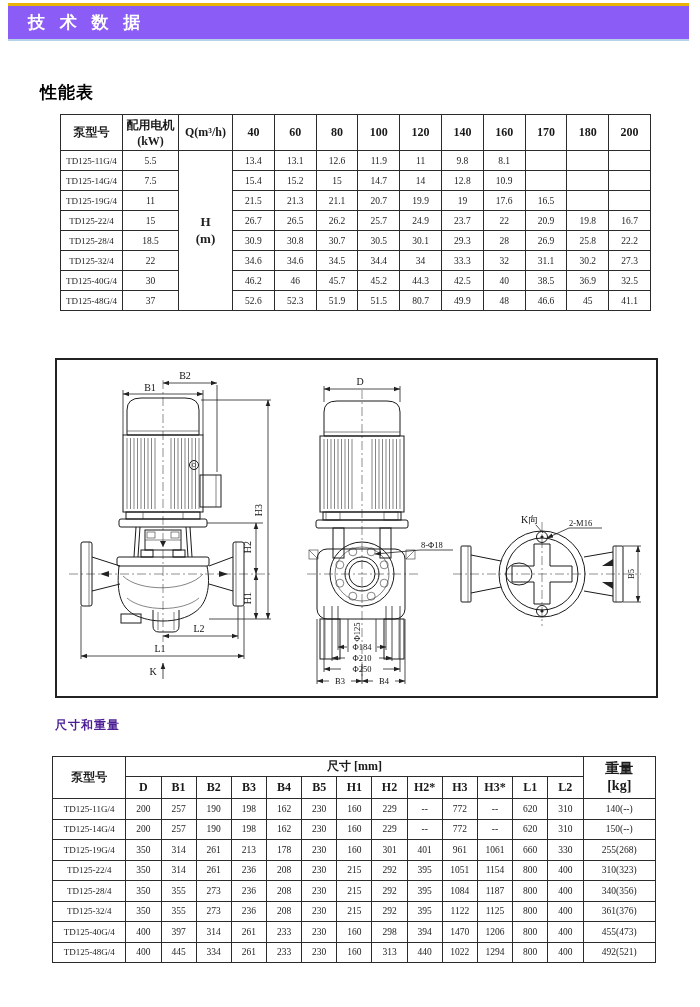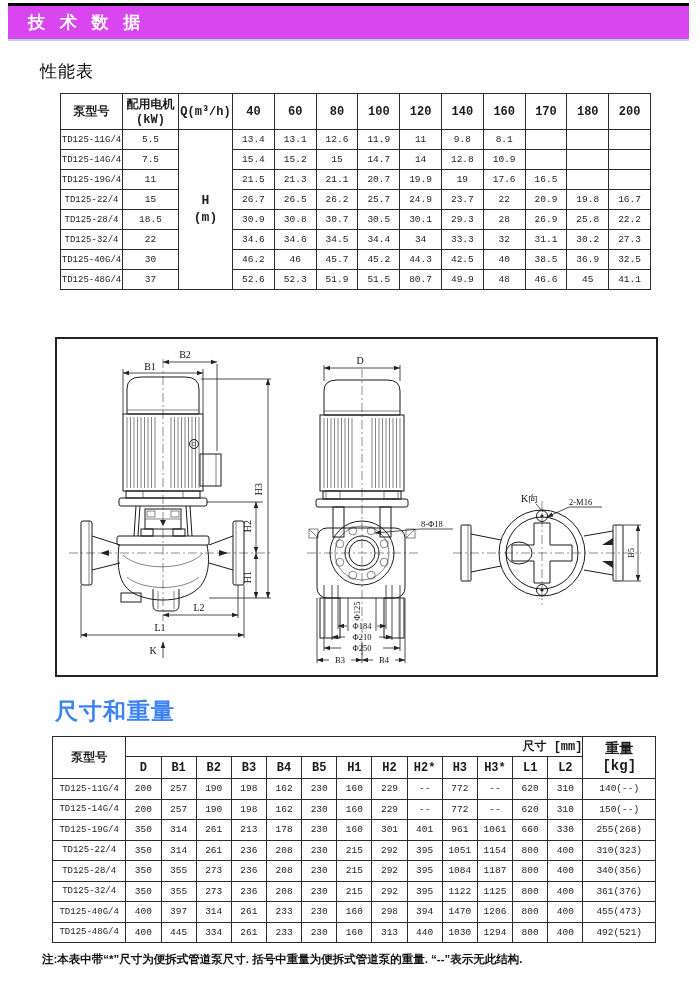--- a/index.html
+++ b/index.html
@@ -2,41 +2,41 @@
 <html><head>
 <meta charset="utf-8">
 <style>
   html,body{margin:0;padding:0;}
   body{
     width:700px;height:1007px;background:#ffffff;position:relative;overflow:hidden;
     font-family:"Liberation Sans","DejaVu Sans",sans-serif;color:#111;
   }
   
   .topbar{
-    margin:3px 11px 0 8px;height:33px;background:#d946ef;
-    border-top:3px solid #000000;border-bottom:2px solid #b5d2e8;
+    margin:3px 11px 0 8px;height:33px;background:#8b5cf6;
+    border-top:3px solid #eab308;border-bottom:2px solid #b5d2e8;
     display:flex;align-items:center;
   }
   .topbar .t{color:#fff;font-weight:bold;font-size:17px;letter-spacing:5px;padding-left:20px;}
   
-  .sec-h{margin:19px 0 10px 40px;font-size:17px;font-weight:normal;color:#000;letter-spacing:1px;}
-  .sec-h2{margin:19px 0 9px 55px;font-size:23px;font-weight:bold;color:#3b82f6;letter-spacing:1px;}
+  .sec-h{margin:40px 0 10px 40px;font-size:17px;font-weight:bold;color:#000;letter-spacing:1px;}
+  .sec-h2{margin:19px 0 22px 55px;font-size:12px;font-weight:bold;color:#4c1d95;letter-spacing:1px;}
   
-  table{border-collapse:collapse;table-layout:fixed;font-family:Liberation Mono, monospace;padding-left:31px;}
+  table{border-collapse:collapse;table-layout:fixed;font-family:Liberation Serif, serif;padding-left:31px;}
   th,td{border:1px solid #2b2b2b;text-align:center;padding:0;overflow:hidden;white-space:nowrap;}
   .perf{margin-left:60px;width:590px;}
   .perf th{font-size:12px;font-weight:bold;height:35px;color:#1a1a1a;}
   .perf th.ch{font-weight:600;}
   .perf td{font-size:9.5px;height:19px;color:#222;}
   .perf td.model{font-size:9px;}
   .perf td.hcell{font-size:13px;font-weight:bold;line-height:1.25;}
   .dims{margin-left:52px;width:604px;}
   .dims th{font-size:12px;color:#1a1a1a;height:21px;}
   .dims th.ch{font-weight:600;}
-  .dims th.sh{font-weight:600;height:19px;text-align:right;}
+  .dims th.sh{font-weight:600;height:19px;}
   .dims th.wh{font-weight:600;font-size:14px;line-height:1.2;}
   .dims th.dim-h{font-weight:bold;}
   .dims td{font-size:9.5px;height:19.5px;color:#222;}
   .dims td.model{font-size:9px;}
   
   .draw-box{
     margin:47px 0 0 55px;width:603px;height:340px;border:2px solid #222;
     box-sizing:border-box;background:#fff;
   }
   .draw-box svg{display:block;}
@@ -554,24 +554,23 @@
         <td class="model">TD125-48G/4</td>
         <td class="val">400</td>
         <td class="val">445</td>
         <td class="val">334</td>
         <td class="val">261</td>
         <td class="val">233</td>
         <td class="val">230</td>
         <td class="val">160</td>
         <td class="val">313</td>
         <td class="val">440</td>
-        <td class="val">1030</td>
+        <td class="val">1022</td>
         <td class="val">1294</td>
         <td class="val">800</td>
         <td class="val">400</td>
         <td class="wt">492(521)</td>
       </tr>
     </tbody>
 </table>
 
 <div class="note">
-  <span class="l1">注:本表中带“*”尺寸为便拆式管道泵尺寸. 括号中重量为便拆式管道泵的重量. “--”表示无此结构.</span>
 </div>
 
 </body></html>

